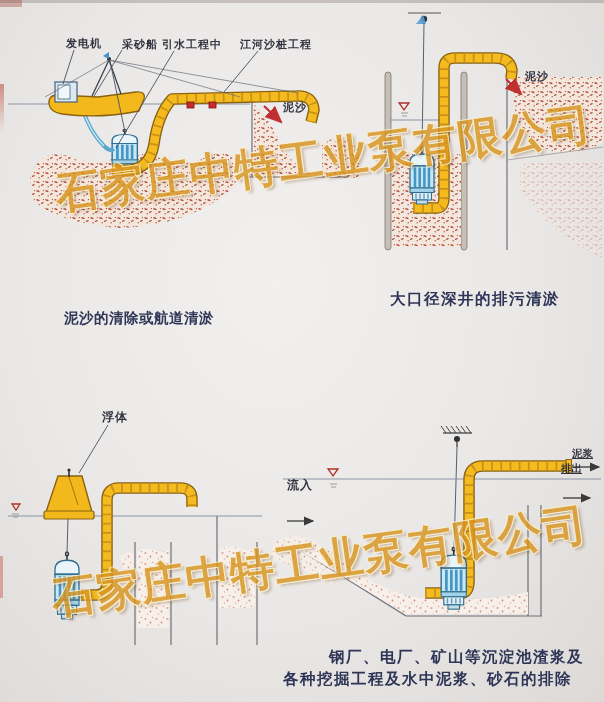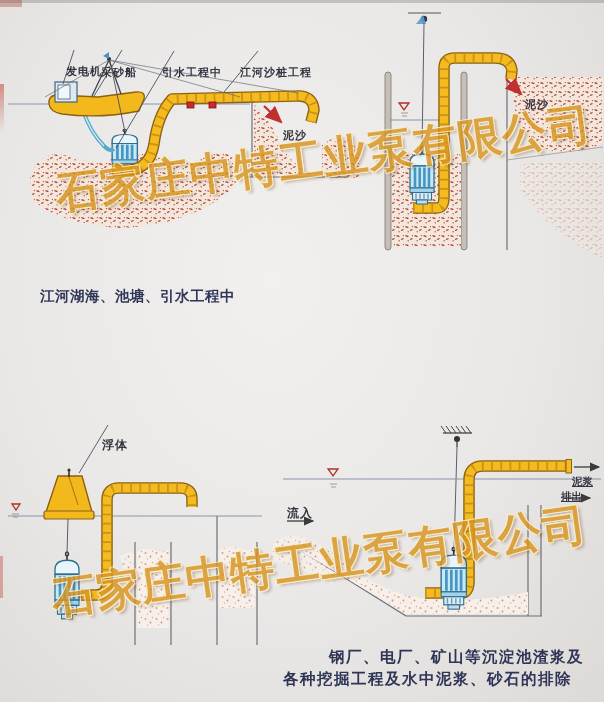--- a/index.html
+++ b/index.html
@@ -1,21 +1,21 @@
 <!DOCTYPE html>
 <html><head>
 <meta charset="utf-8">
 <style>
   html,body{margin:0;padding:0;background:#cfcdcb;}
   .page{position:relative;width:604px;height:702px;overflow:hidden;
         background:radial-gradient(ellipse at 45% 40%, #f2f0ee 0%, #eae8e6 55%, #dcd9d7 100%);
         font-family:"DejaVu Sans",sans-serif;}
   .art{position:absolute;left:0;top:0;}
   .lbl{position:absolute;font:600 11px/1.2 "DejaVu Sans",sans-serif;color:#33343f;
-       letter-spacing:1px;white-space:nowrap;margin-top:28px;}
+       letter-spacing:1px;white-space:nowrap;}
   .lbl-md{font-size:12px;font-family:Liberation Mono, monospace;}
   .lbl-sm{font-size:10.5px;letter-spacing:0;text-decoration:underline;}
   .cap{position:absolute;font:700 15.5px/1.25 "DejaVu Sans",sans-serif;color:#2e3556;
        letter-spacing:1.5px;white-space:nowrap;}
   .cap-sm{font-size:14.5px;letter-spacing:0.5px;}
   .wm{position:absolute;font-weight:700;font-size:44px;line-height:1;letter-spacing:1px;
       white-space:nowrap;color:#d8941e;opacity:.82;transform-origin:0 50%;pointer-events:none;
       text-shadow:-1px -1px 0 #f8eecf, 1px -1px 0 #f8eecf, -1px 1px 0 #f8eecf, 1px 1px 0 #f8eecf,
                   3px 3px 3px rgba(110,60,10,.35);}
   .edge-top{position:absolute;left:0;top:0;width:604px;height:3px;background:rgba(110,100,95,.3);}
@@ -208,31 +208,32 @@
       </g>
       <rect x="566" y="459.5" width="5.5" height="13.5" fill="#f4ba1e" stroke="#8a6212" stroke-width="1"></rect>
       <use href="#pumpSym" transform="translate(438,553) scale(1.05,1.08)"></use>
       <line class="darr" x1="287" y1="521" x2="313" y2="521" marker-end="url(#arrD)"></line>
       <line class="darr" x1="574" y1="467" x2="599" y2="467" marker-end="url(#arrD)"></line>
       <line class="darr" x1="563" y1="498" x2="590" y2="498" marker-end="url(#arrD)"></line>
     </g>
   </svg>
 
   <span class="lbl" style="left:66px;top:37px">发电机</span>
-  <span class="lbl" style="left:101px;top:38px">采砂船</span>
+  <span class="lbl" style="left:122px;top:38px">采砂船</span>
   <span class="lbl" style="left:162px;top:38px">引水工程中</span>
   <span class="lbl" style="left:240px;top:38px">江河沙桩工程</span>
   <span class="lbl" style="left:283px;top:101px">泥沙</span>
   <span class="lbl" style="left:525px;top:70px">泥沙</span>
   <span class="lbl lbl-md" style="left:102px;top:411px">浮体</span>
   <span class="lbl lbl-md" style="left:287px;top:479px">流入</span>
   <span class="lbl lbl-sm" style="left:572px;top:447px">泥浆</span>
   <span class="lbl lbl-sm" style="left:561px;top:462px">排出</span>
 
-  <div class="cap cap-sm" style="left:40px;top:287px">江河湖海、池塘、引水工程中</div>
+  <div class="cap cap-sm" style="left:64px;top:309px">泥沙的清除或航道清淤</div>
+  <div class="cap" style="left:390px;top:290px">大口径深井的排污清淤</div>
   <div class="cap" style="left:283px;top:670px">各种挖掘工程及水中泥浆、砂石的排除</div>
   <div class="cap" style="left:329px;top:648px">钢厂、电厂、矿山等沉淀池渣浆及</div>
 
   <div class="wm" style="left:56px;top:172px;transform:rotate(-7.5deg)">石家庄中特工业泵有限公司</div>
   <div class="wm" style="left:52px;top:577px;transform:rotate(-8deg)">石家庄中特工业泵有限公司</div>
 
   <div class="edge-top"></div>
   <div class="corner-tl"></div>
   <div class="edge-red1"></div>
   <div class="edge-red2"></div>

